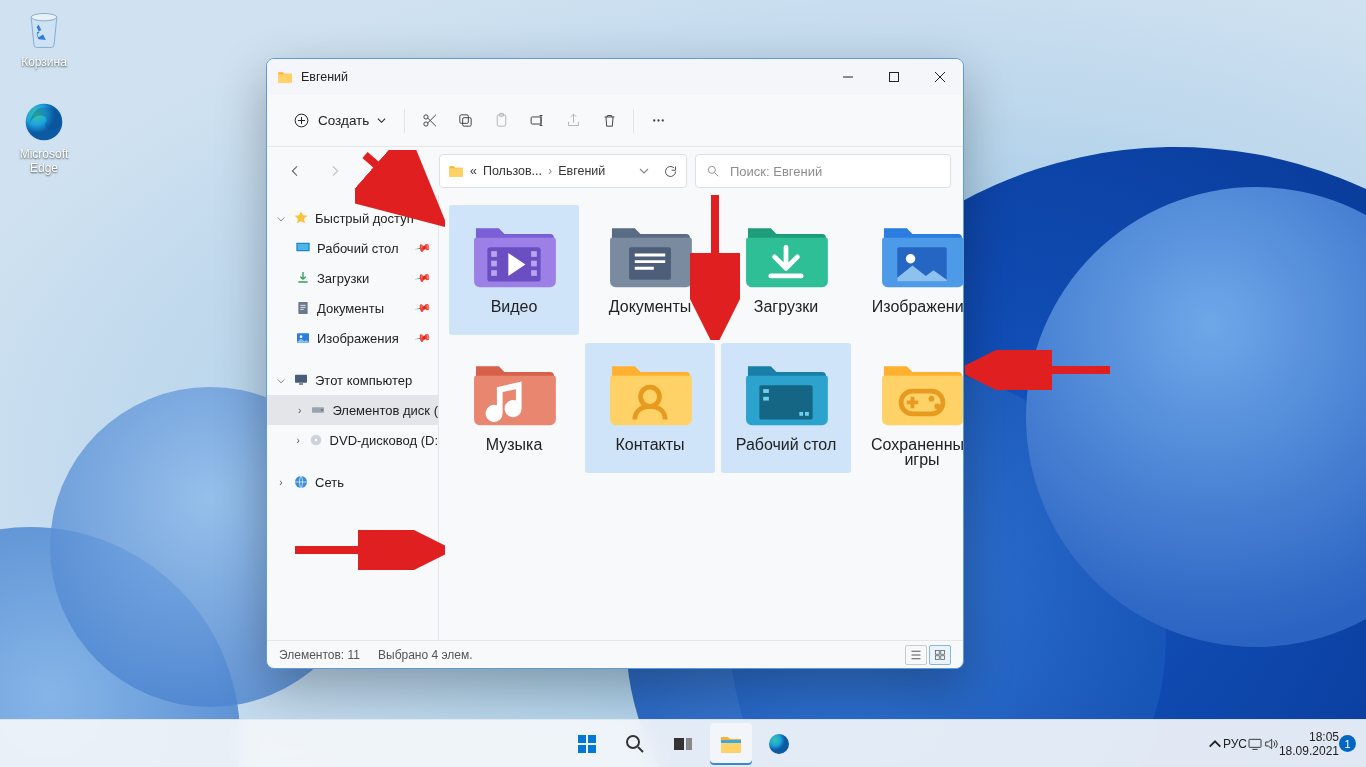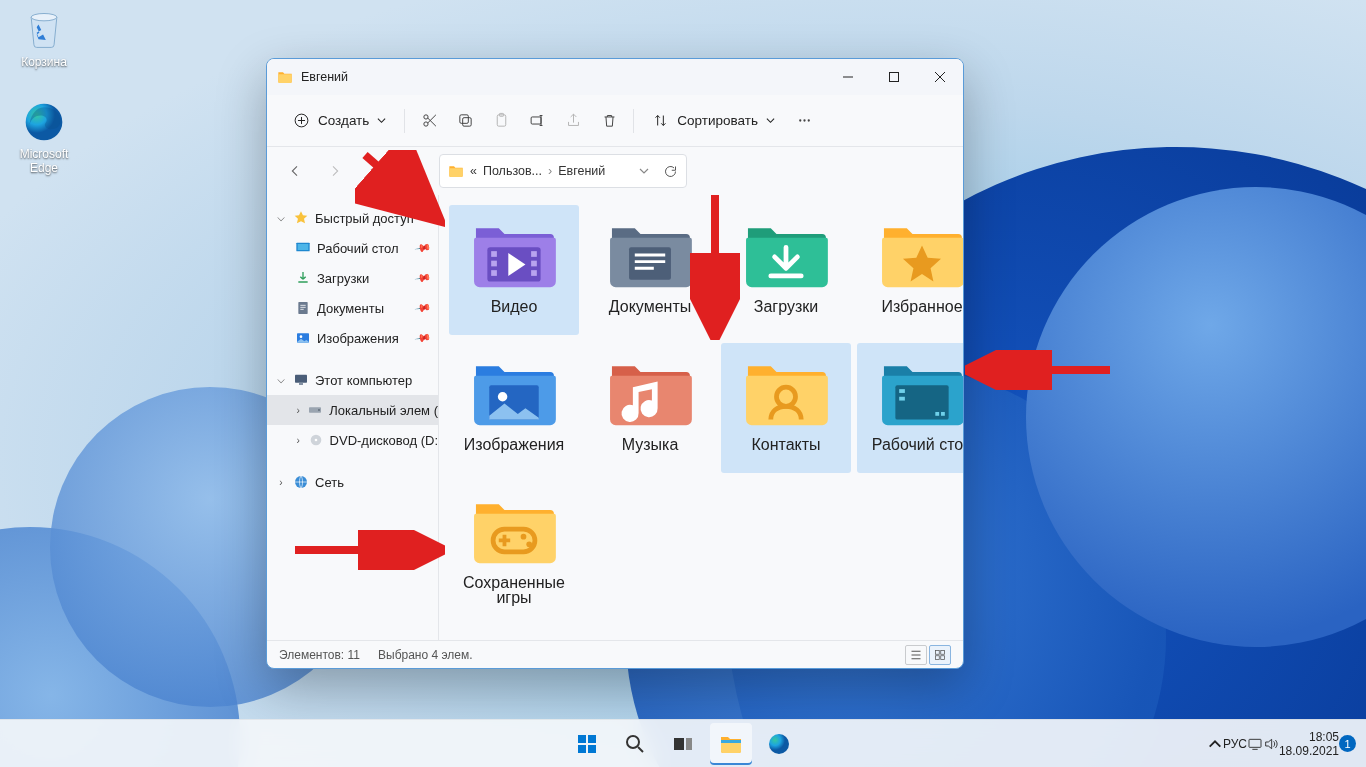--- a/index.html
+++ b/index.html
@@ -191,29 +191,20 @@
         <svg viewBox="0 0 24 24">
           <path d="M12 3v12M12 3l-4 4M12 3l4 4M5 14v5h14v-5" fill="none" stroke="currentColor" stroke-width="1.4"></path>
         </svg>
       </div>
     <div class="tb-btn">
         <svg viewBox="0 0 24 24">
           <path d="M5 7h14M9 7V5h6v2M7 7l1 13h8l1-13" fill="none" stroke="currentColor" stroke-width="1.4"></path>
         </svg>
       </div>
     <div class="tb-sep"></div>
-    <div class="tb-btn txt">
-      <svg viewBox="0 0 24 24">
-          <path d="M8 5v14M8 5l-3 3M8 5l3 3M16 19V5M16 19l-3-3M16 19l3-3" fill="none" stroke="currentColor" stroke-width="1.4"></path>
-        </svg>
-      <span>Сортировать</span>
-      <svg viewBox="0 0 10 10" style="width:9px;height:9px">
-          <path d="M1 3l4 4 4-4" fill="none" stroke="currentColor" stroke-width="1.2"></path>
-        </svg>
-    </div>
     <div class="tb-btn">
         <svg viewBox="0 0 24 24">
           <circle cx="6" cy="12" r="1.6" fill="currentColor"></circle>
           <circle cx="12" cy="12" r="1.6" fill="currentColor"></circle>
           <circle cx="18" cy="12" r="1.6" fill="currentColor"></circle>
         </svg>
       </div>
   </div>
 
   <div class="navrow">
@@ -246,20 +237,29 @@
       <span>Пользов...</span>
       <span class="sep">›</span>
       <span>Евгений</span>
       <svg class="chev" viewBox="0 0 10 10" width="10" height="10">
           <path d="M1 3l4 4 4-4" fill="none" stroke="currentColor" stroke-width="1.2"></path>
         </svg>
       <svg class="refresh" viewBox="0 0 24 24" width="15" height="15">
           <path d="M20 12a8 8 0 1 1-2.34-5.66M20 4v6h-6" fill="none" stroke="currentColor" stroke-width="1.6"></path>
         </svg>
     </div>
+    <div class="search">
+      <svg viewBox="0 0 24 24">
+          <circle cx="10" cy="10" r="6" fill="none" stroke="currentColor" stroke-width="1.6"></circle>
+          <path d="M15 15
+prventure L21 21" stroke="currentColor" stroke-width="1.6"></path>
+          <path d="M15 15L21 21" stroke="currentColor" stroke-width="1.6"></path>
+        </svg>
+      <span>Поиск: Евгений</span>
+    </div>
   </div>
 
   <div class="body">
     <div class="sidebar">
       <div class="sb-item">
           <span class="exp">⌵</span>
           <svg class="sb-ico" viewBox="0 0 24 24">
             <path d="M12 2l2.9 6 6.6.6-5 4.6 1.5 6.5L12 16.8 5.9 19.7 7.4 13 2.5 8.6 9 8z" fill="#f9c23c"></path>
           </svg>
           <span>Быстрый доступ</span>
@@ -304,21 +304,21 @@
             <rect x="9" y="17" width="6" height="2" fill="#4a5d78"></rect>
           </svg>
           <span>Этот компьютер</span>
         </div>
       <div class="sb-item child sel">
           <span class="exp">›</span>
           <svg class="sb-ico" viewBox="0 0 24 24">
             <rect x="3" y="8" width="18" height="8" rx="1" fill="#9aa4b0"></rect>
             <circle cx="18" cy="12" r="1.2" fill="#3a4452"></circle>
           </svg>
-          <span>Локальный элем (</span>
+          <span>Элементов диск (</span>
         </div>
       <div class="sb-item child">
           <span class="exp">›</span>
           <svg class="sb-ico" viewBox="0 0 24 24">
             <circle cx="12" cy="12" r="8" fill="#cfd4da"></circle>
             <circle cx="12" cy="12" r="2" fill="#fff"></circle>
           </svg>
           <span>DVD-дисковод (D:</span>
         </div>
       <div class="sb-gap"></div>
@@ -370,32 +370,20 @@
             <div class="fi">
               <svg viewBox="0 0 92 82" width="88" height="78">
                 <g style="--fb:#1f9d7a;--ff:#2ebf97">
                   <path d="M6 14h24l6 6h48a4 4 0 0 1 4 4v8H6z" fill="#1f9d7a"></path>
                   <path d="M4 24h84a2 2 0 0 1 2 2v44a6 6 0 0 1-6 6H10a6 6 0 0 1-6-6V26a2 2 0 0 1 2-2z" fill="#2ebf97"></path>
                   <path d="M46 34v22M46 56l-12-12M46 56l12-12M30 64h32" stroke="#fff" stroke-width="5" fill="none" stroke-linecap="round"></path>
                 </g>
               </svg>
             </div>
             <div class="lbl">Загрузки</div>
-          </div>
-          <div class="item">
-            <div class="fi">
-              <svg viewBox="0 0 92 82" width="88" height="78">
-                <g style="--fb:#ffb02e;--ff:#ffd268">
-                  <path d="M6 14h24l6 6h48a4 4 0 0 1 4 4v8H6z" fill="#ffb02e"></path>
-                  <path d="M4 24h84a2 2 0 0 1 2 2v44a6 6 0 0 1-6 6H10a6 6 0 0 1-6-6V26a2 2 0 0 1 2-2z" fill="#ffd268"></path>
-                  <path d="M46 32l6 13 14 1-11 10 3 14-12-8-12 8 3-14-11-10 14-1z" fill="#e89a1f"></path>
-                </g>
-              </svg>
-            </div>
-            <div class="lbl">Избранное</div>
           </div>
           <div class="item">
             <div class="fi">
               <svg viewBox="0 0 92 82" width="88" height="78">
                 <g style="--fb:#2b7de0;--ff:#4d9be8">
                   <path d="M6 14h24l6 6h48a4 4 0 0 1 4 4v8H6z" fill="#2b7de0"></path>
                   <path d="M4 24h84a2 2 0 0 1 2 2v44a6 6 0 0 1-6 6H10a6 6 0 0 1-6-6V26a2 2 0 0 1 2-2z" fill="#4d9be8"></path>
                   <rect x="20" y="34" width="52" height="36" rx="2" fill="#2466c2"></rect>
                   <circle cx="34" cy="46" r="5" fill="#fff"></circle>
                   <path d="M20 66l16-13 14 11 8-6 14 10v2H20z" fill="#8cc1f0"></path>

